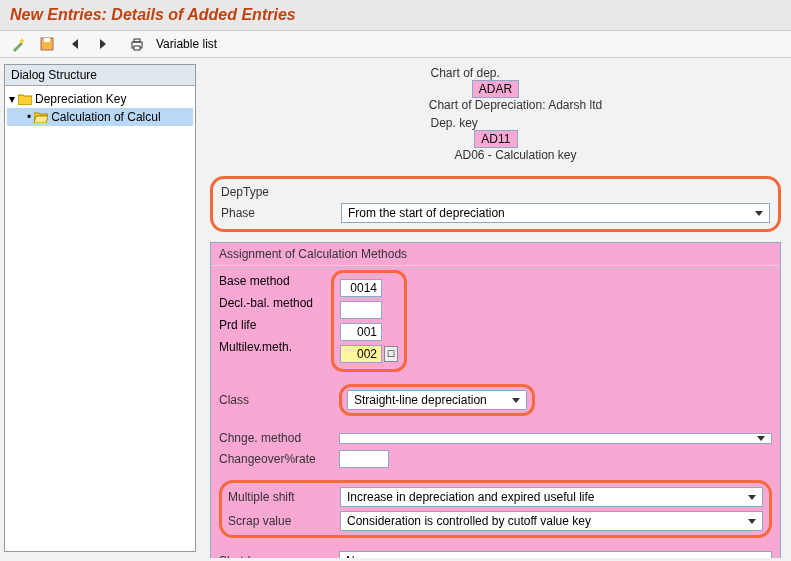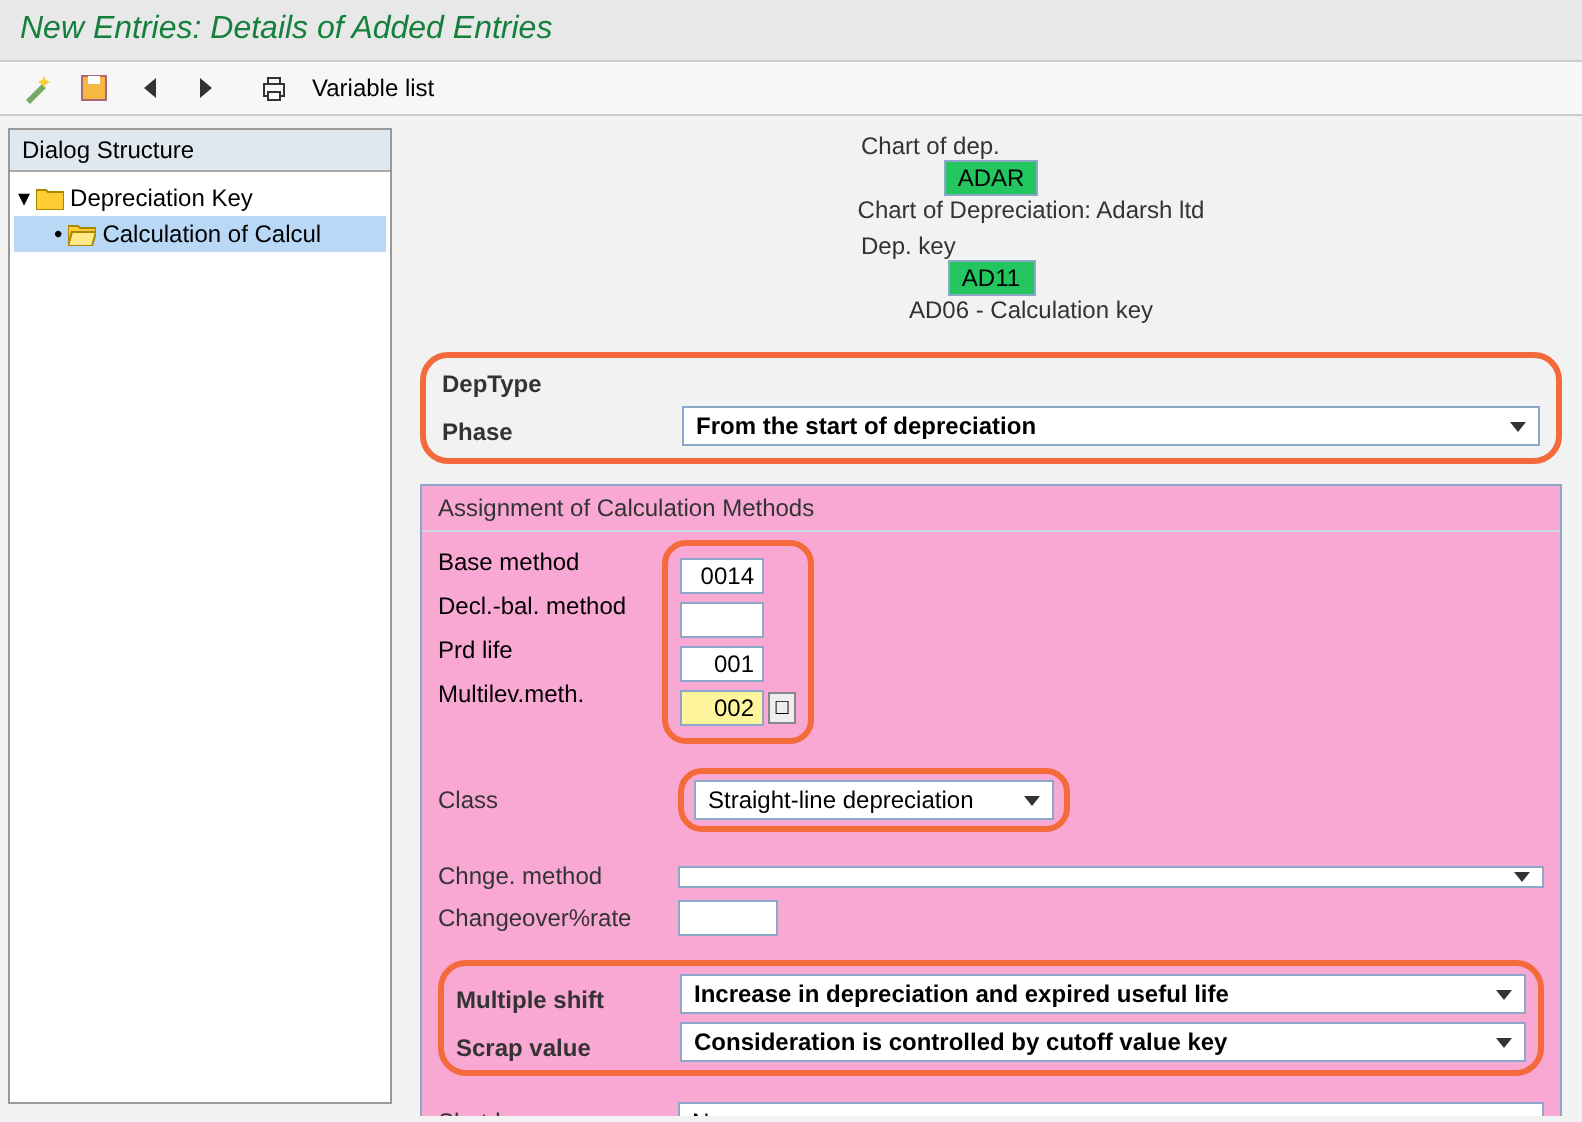--- a/index.html
+++ b/index.html
@@ -1,35 +1,35 @@
 <!DOCTYPE html>
 <html><head>
 <meta charset="utf-8">
 <style>
   * { box-sizing: border-box; margin: 0; padding: 0; font-family: Arial, sans-serif; font-size: 12px; }
   body { background: #f2f2f2; }
   .title-bar { background: #e8e8e8; padding: 6px 10px; border-bottom: 1px solid #ccc; }
-  .title-bar h1 { font-size: 16px; font-style: italic; font-weight: normal; color: #15803d; }
+  .title-bar h1 { font-size: 16px; font-style: italic; font-weight: bold; color: #c2410c; }
   .toolbar { background: #f7f7f7; padding: 4px 10px; border-bottom: 1px solid #ccc; display: flex; gap: 10px; align-items: center; }
   .tb-icon { width: 18px; height: 18px; display: inline-flex; align-items: center; justify-content: center; cursor: pointer; }
   .tb-label { cursor: pointer; }
   .main { display: flex; height: 500px; }
   .left-panel { width: 192px; background: #fff; border: 1px solid #999; margin: 6px 4px; }
   .left-header { background: #e0e8ef; padding: 3px 6px; border-bottom: 1px solid #aaa; }
   .tree { padding: 4px 2px; }
   .tree-item { display: flex; align-items: center; gap: 3px; padding: 2px 2px; cursor: pointer; }
   .tree-item.child { padding-left: 20px; background: #b8d8f5; }
   .folder-icon { width: 14px; height: 11px; display: inline-block; }
   .right-panel { flex: 1; padding: 8px 10px; }
   .row { display: flex; align-items: center; margin-bottom: 4px; flex-direction: column; }
   .label { width: 130px; color: #333; }
-  .val-box { background: #22c55e; border: 1px solid #8ba8c8; padding: 1px 6px; min-width: 44px; display: inline-block; text-align: center; }
+  .val-box { background: #f9a8d4; border: 1px solid #8ba8c8; padding: 1px 6px; min-width: 44px; display: inline-block; text-align: right; }
   .desc { margin-left: 40px; color: #333; }
   .hl-group { border: 3px solid #f46a3a; border-radius: 14px; padding: 6px 8px; margin: 14px 0 10px 0; }
-  .select-field { display: flex; align-items: flex-end; margin-bottom: 4px; font-weight: bold; }
+  .select-field { display: flex; align-items: center; margin-bottom: 4px; }
   .select-box { flex: 1; background: #fff; border: 1px solid #8ba8c8; padding: 2px 6px; display: flex; justify-content: space-between; align-items: center; cursor: pointer; }
   .select-box.small { flex: 0 0 auto; width: 180px; }
   .dd-arrow { width: 0; height: 0; border-left: 4px solid transparent; border-right: 4px solid transparent; border-top: 5px solid #333; margin-left: 6px; }
   .fieldset { border: 1px solid #8ba8c8; background: #f9a8d4; margin-top: 10px; padding-bottom: 8px; }
   .fieldset-title { padding: 4px 8px; color: #333; border-bottom: 1px solid #d0d8e0; }
   .grid-row { display: flex; align-items: center; padding: 2px 8px; }
   .grid-label { width: 120px; color: #333; }
   .input-box { background: #fff; border: 1px solid #8ba8c8; padding: 1px 4px; width: 42px; text-align: right; height: 18px; display: inline-block; }
   .input-box.yellow { background: #fff59d; }
   .hl-box { border: 3px solid #f46a3a; border-radius: 12px; padding: 4px 6px; display: inline-block; }

